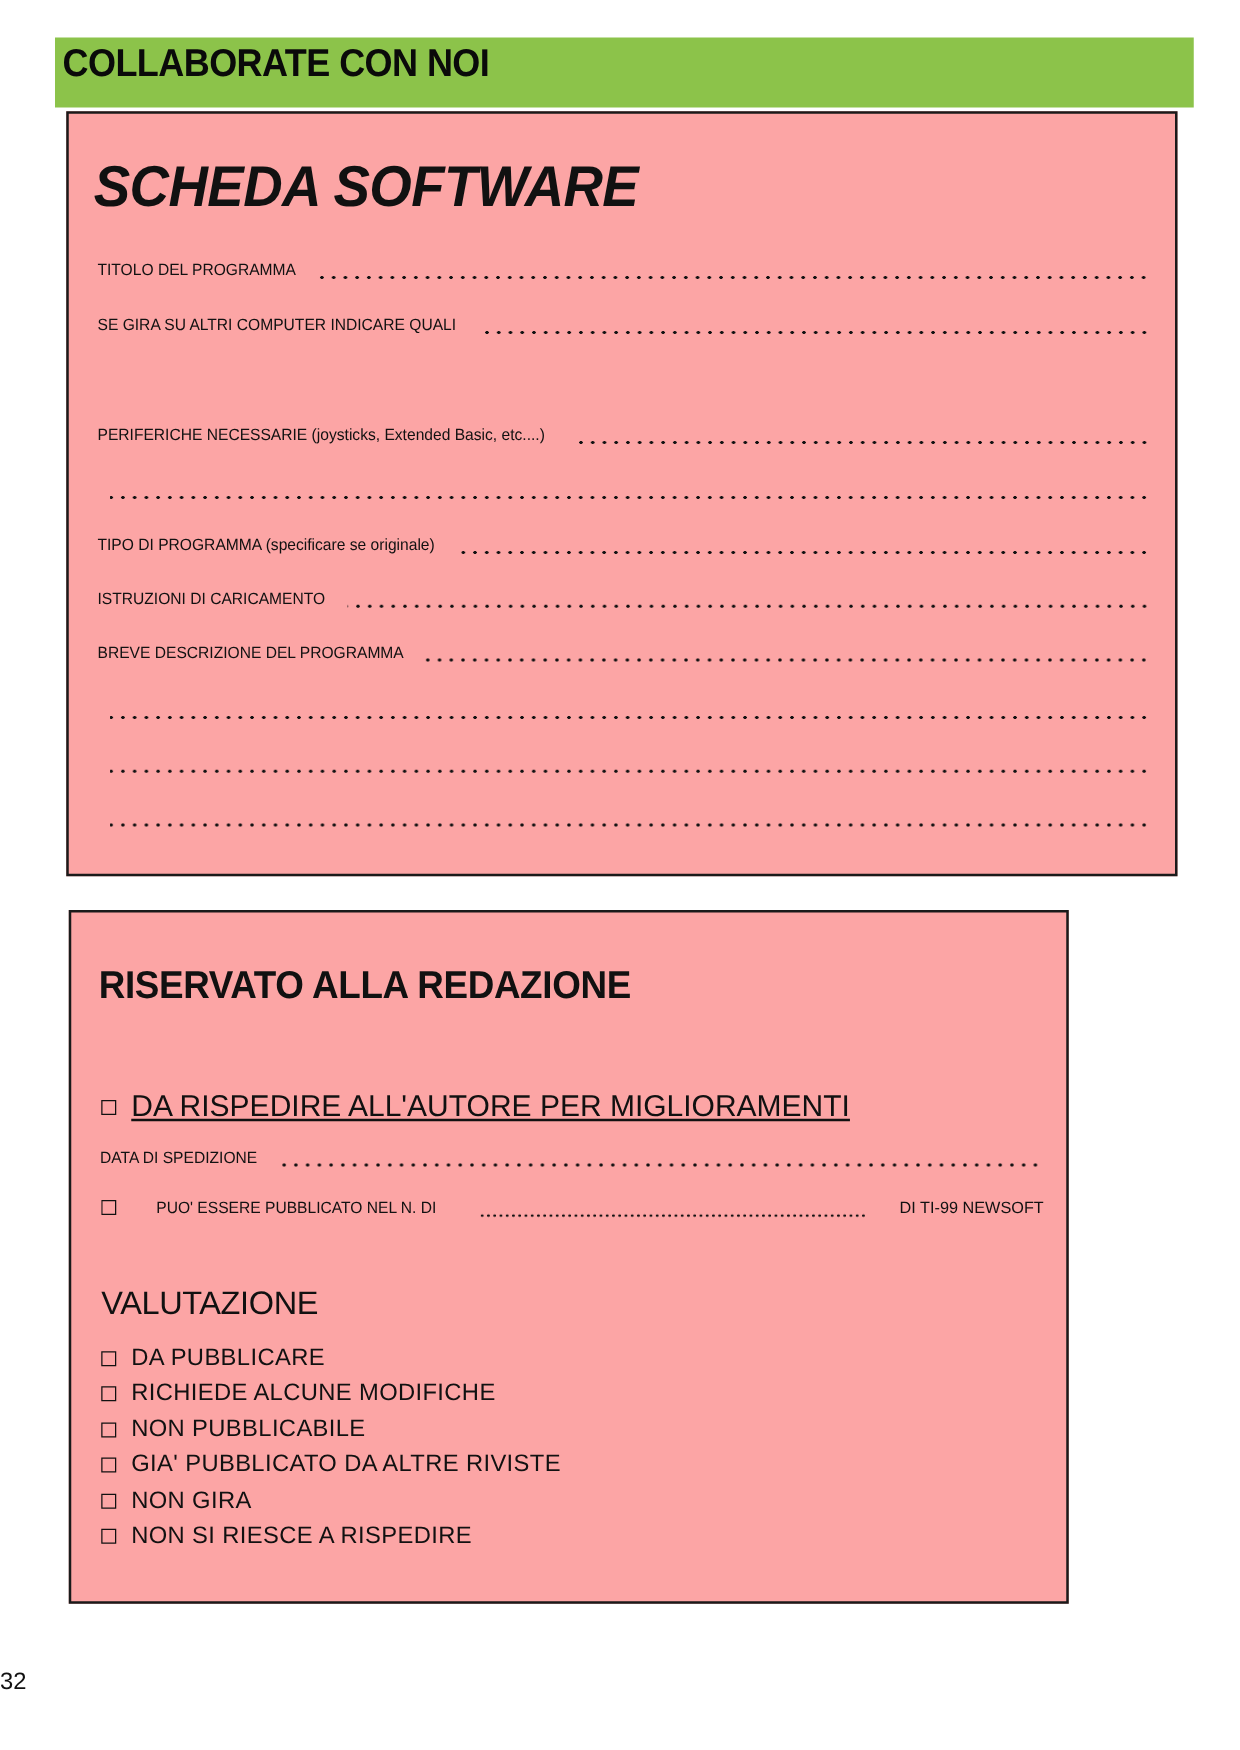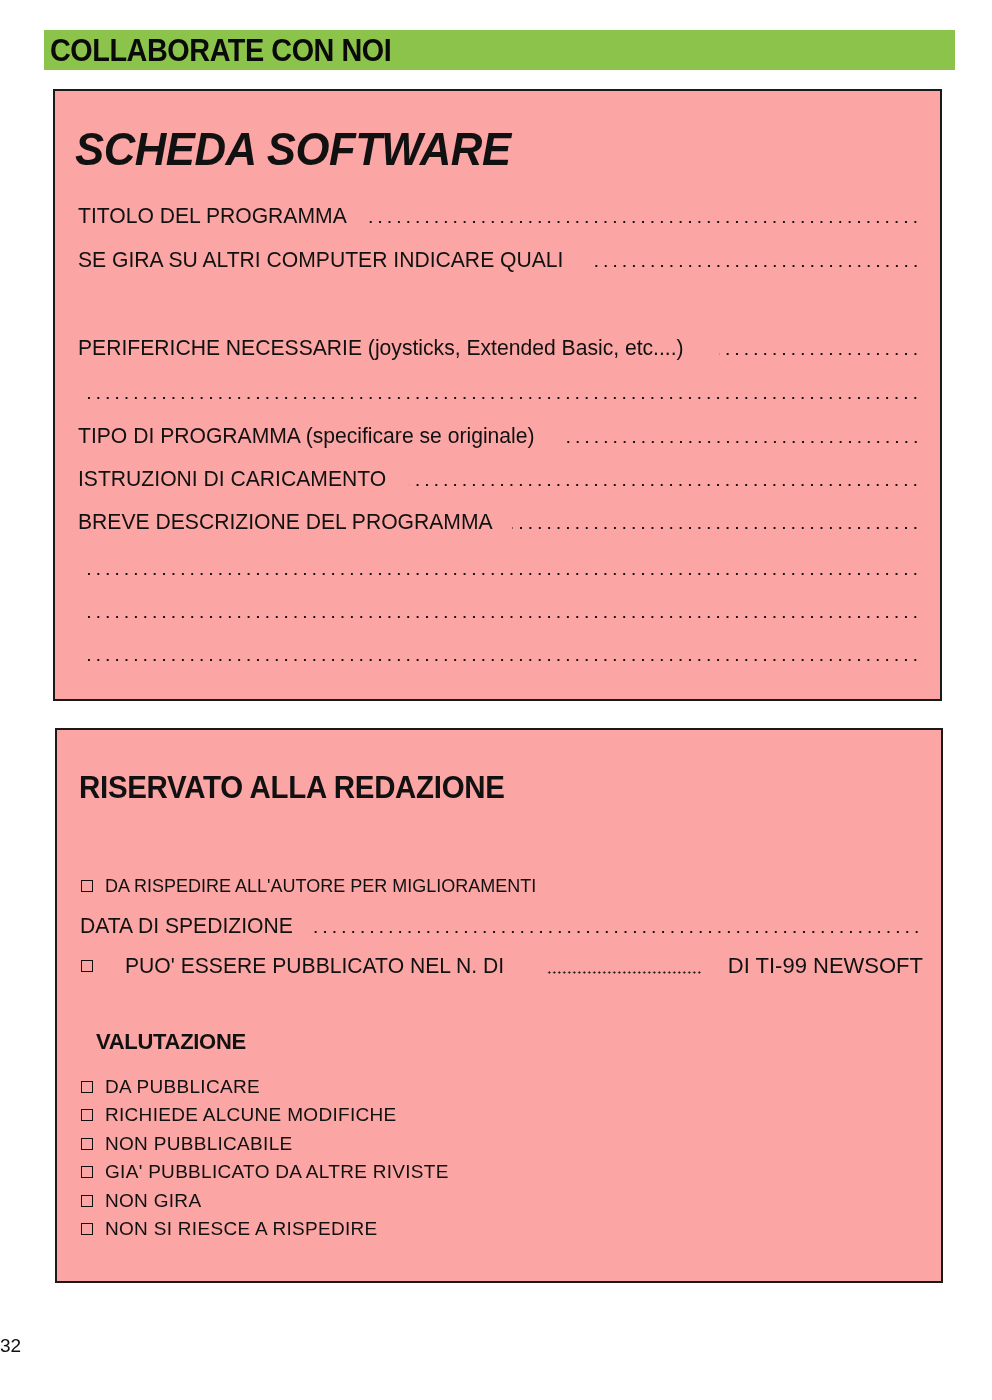--- a/index.html
+++ b/index.html
@@ -1,62 +1,62 @@
 <!DOCTYPE html>
 <html><head>
 <meta charset="utf-8">
 <style>
   html, body { margin: 0; padding: 0; background: #ffffff; }
   body {
     width: 992px; height: 1400px; position: relative; overflow: hidden;
     font-family: "Liberation Sans", sans-serif; color: #111;
   }
   .banner {
-    position: absolute; left: 44px; top: 30px; width: 911px; height: 40px;
+    position: absolute; left: 44px; top: 30px; width: 911px; height: 56px;
     background: #8cc34a;
   }
   .banner-title {
     position: absolute; left: 6px; top: 2px;
     font-size: 31px; font-weight: bold; letter-spacing: -0.5px;
     color: #0a0a0a; line-height: 38px; transform: scaleX(0.93); transform-origin: left center;
   }
   .box {
     position: absolute; border: 2px solid #1a1a1a; background: #fca5a5; box-sizing: border-box;
   }
   .box1 { left: 53px; top: 89px; width: 889px; height: 612px; }
-  .box2 { left: 55px; top: 728px; width: 888px; height: 555px; }
+  .box2 { left: 55px; top: 728px; width: 800px; height: 555px; }
 
   .title1 {
     position: absolute; left: 20px; top: 30px;
     font-size: 46px; font-weight: bold; font-style: italic; letter-spacing: -0.5px;
     line-height: 56px; transform: scaleX(0.95); transform-origin: left center;
   }
   .field {
     position: absolute; left: 23px; right: 20px; height: 24px;
-    display: flex; align-items: flex-start; font-size: 22px; line-height: 24px;
+    display: flex; align-items: flex-start; font-size: 13px; line-height: 24px;
     white-space: nowrap; overflow: hidden;
   }
   .field .label { flex: 0 0 auto; transform: scaleX(0.96); transform-origin: left; }
   .dots {
     flex: 1 1 auto; margin-left: 10px; height: 4px; align-self: flex-end; margin-bottom: 4px;
     background-image: radial-gradient(circle, #111 1.2px, transparent 1.5px);
     background-size: 9.4px 4px; background-repeat: repeat-x; background-position: right center;
   }
   .dots.full { margin-left: 10px; }
   .dots.fine { background-size: 5px 3px; height: 3px; margin-left: 6px; margin-right: 6px;
     background-image: radial-gradient(circle, #111 0.9px, transparent 1.2px); }
   .suffix { flex: 0 0 auto; }
 
   .title2 {
     position: absolute; left: 22px; top: 40px; font-size: 31px; font-weight: bold;
     letter-spacing: -0.3px; line-height: 36px; transform: scaleX(0.95); transform-origin: left center;
   }
   .title3 {
-    position: absolute; left: 24px; top: 299px; font-size: 22px; font-weight: bold;
-    line-height: 26px; letter-spacing: -0.3px; margin-left: 15px;
+    position: absolute; left: 24px; top: 299px; font-size: 26px; font-weight: normal;
+    line-height: 26px; letter-spacing: -0.3px;
   }
   .checkbox {
     display: inline-block; width: 10px; height: 10px; border: 1.6px solid #111;
     margin-right: 12px; position: relative; top: 0px; flex: 0 0 auto; align-self: center;
   }
   .check-row {
     position: absolute; left: 24px; display: flex; align-items: center;
     font-size: 19px; line-height: 24px; letter-spacing: 0.3px; white-space: nowrap;
   }
   .page-number {
@@ -109,21 +109,21 @@
   </div>
   <div class="field" style="top:551px">
     <span class="dots full"></span>
   </div>
 </div>
 
 <div class="box box2">
   <div class="title2">RISERVATO ALLA REDAZIONE</div>
 
 
-  <div class="check-row" style="top:144px; font-size:18px; letter-spacing:0;">
+  <div class="check-row" style="top:144px; font-size:24px; letter-spacing:0;text-decoration:underline;">
     <span class="checkbox"></span>
     <span>DA RISPEDIRE ALL'AUTORE PER MIGLIORAMENTI</span>
   </div>
 
   <div class="field" style="top:184px">
     <span class="label">DATA DI SPEDIZIONE</span>
     <span class="dots"></span>
   </div>
 
   <div class="field" style="top:224px; left:24px; right:18px;gap:20px;">

